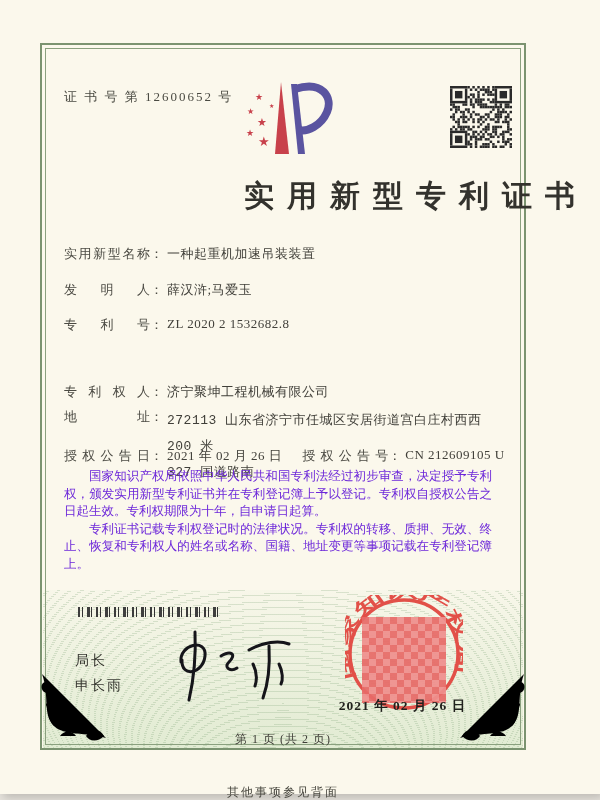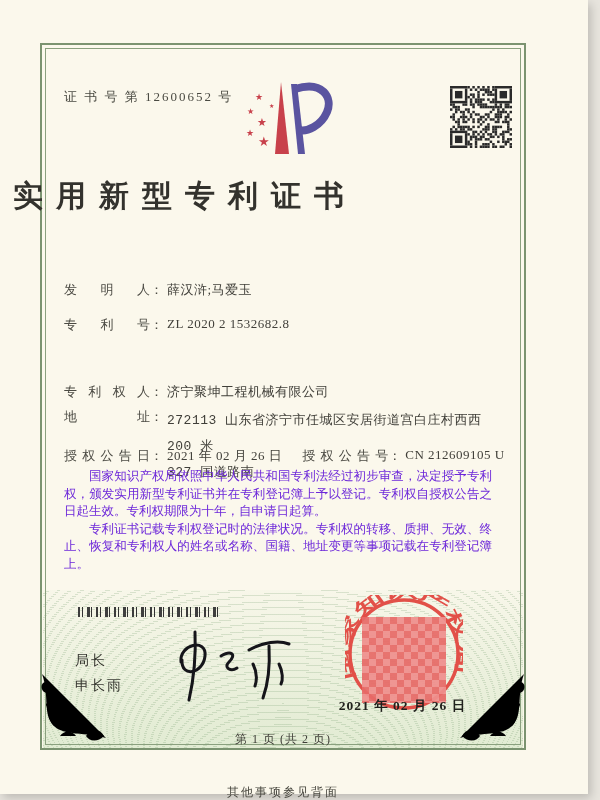--- a/index.html
+++ b/index.html
@@ -5,20 +5,21 @@
   html,body{margin:0;padding:0;}
   body{
     width:600px;height:800px;overflow:hidden;position:relative;
     background:#e7e4dd;
     font-family:"Liberation Serif","DejaVu Serif",serif;
   }
   .paper{
     position:absolute;left:0;top:0;width:588px;height:794px;
     background:#fbf8ec;
     box-shadow:3px 4px 9px rgba(0,0,0,.18);
+    padding-left:12px;
   }
   .band{
     position:absolute;left:43px;top:590px;width:480px;height:158px;
     background:
       repeating-radial-gradient(130% 115% at 50% 145%, rgba(118,158,112,.24) 0 1px, rgba(118,158,112,0) 1px 6px),
       linear-gradient(180deg, rgba(228,238,216,.15), rgba(221,233,206,.85));
   }
   .frame{
     position:absolute;left:40px;top:43px;width:486px;height:707px;
     border:2px solid #7b9370;box-sizing:border-box;
@@ -29,21 +30,21 @@
   }
   .cert-no{
     position:absolute;left:64px;top:88px;
     font-size:13px;letter-spacing:2px;color:#4a4a42;
   }
   .logo{position:absolute;left:245px;top:80px;width:90px;height:76px;}
   .qr{position:absolute;left:450px;top:86px;width:62px;height:62px;}
   .qr svg{width:100%;height:100%;fill:#2a2a2a;}
   .title{
     position:absolute;left:0;top:176px;width:588px;
-    text-align:left;font-size:30px;font-weight:bold;color:#33322d;
+    text-align:right;font-size:30px;font-weight:bold;color:#33322d;
     letter-spacing:13px;text-indent:13px;
   }
   .field-row{
     position:absolute;left:64px;width:440px;
     font-size:13px;color:#45443d;white-space:nowrap;
   }
   .flabel{
     display:inline-block;width:86px;color:#4b4a43;
     text-align:justify;text-align-last:justify;vertical-align:top;
   }
@@ -384,20 +385,23 @@
         <rect x="40.8" y="57.599999999999994" width="2.4" height="2.4"></rect>
         <rect x="43.199999999999996" y="57.599999999999994" width="2.4" height="2.4"></rect>
         <rect x="48" y="57.599999999999994" width="2.4" height="2.4"></rect>
         <rect x="50.4" y="57.599999999999994" width="2.4" height="2.4"></rect>
         <rect x="57.599999999999994" y="57.599999999999994" width="2.4" height="2.4"></rect>
       </svg>
   </div>
 
   <div class="title">实用新型专利证书</div>
 
+  <div class="field-row" style="top:245px">
+    <span class="flabel">实用新型名称</span><span class="fcolon">：</span><span class="fvalue">一种起重机加速吊装装置</span>
+  </div>
   <div class="field-row" style="top:281px">
     <span class="flabel">发明人</span><span class="fcolon">：</span><span class="fvalue">薛汉浒;马爱玉</span>
   </div>
   <div class="field-row" style="top:316px">
     <span class="flabel">专利号</span><span class="fcolon">：</span><span class="fvalue">ZL 2020 2 1532682.8</span>
   </div>
   <div class="field-row" style="top:383px">
     <span class="flabel">专利权人</span><span class="fcolon">：</span><span class="fvalue">济宁聚坤工程机械有限公司</span>
   </div>
   <div class="field-row" style="top:408px">

